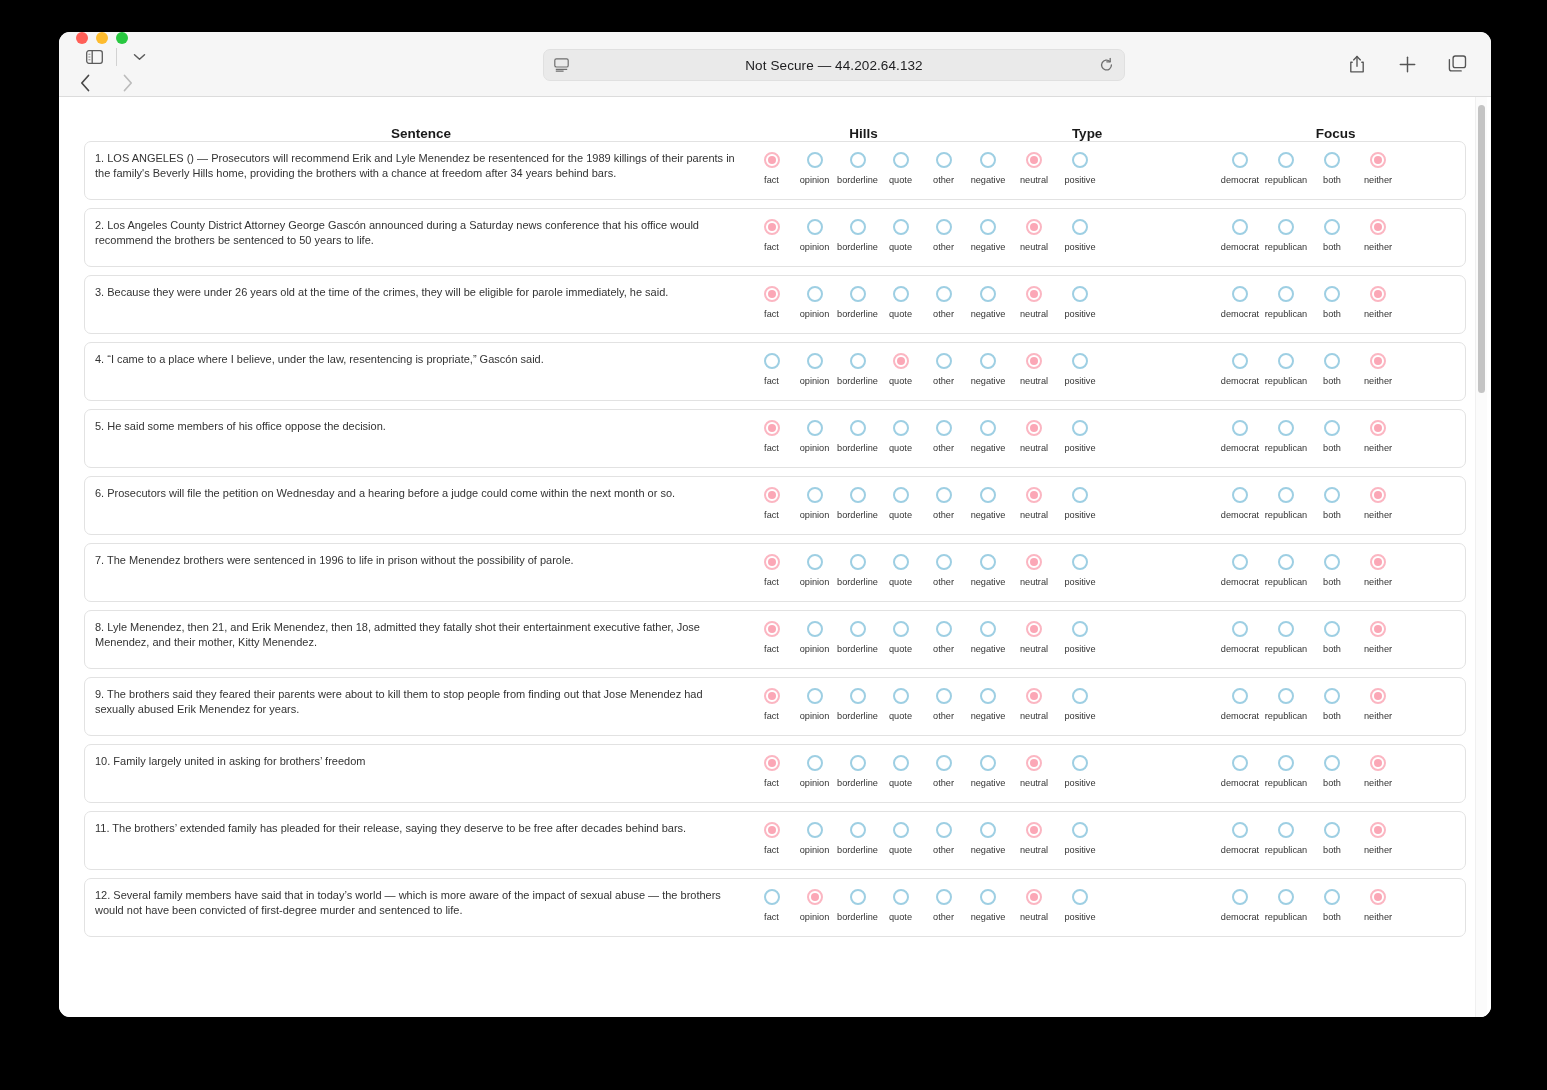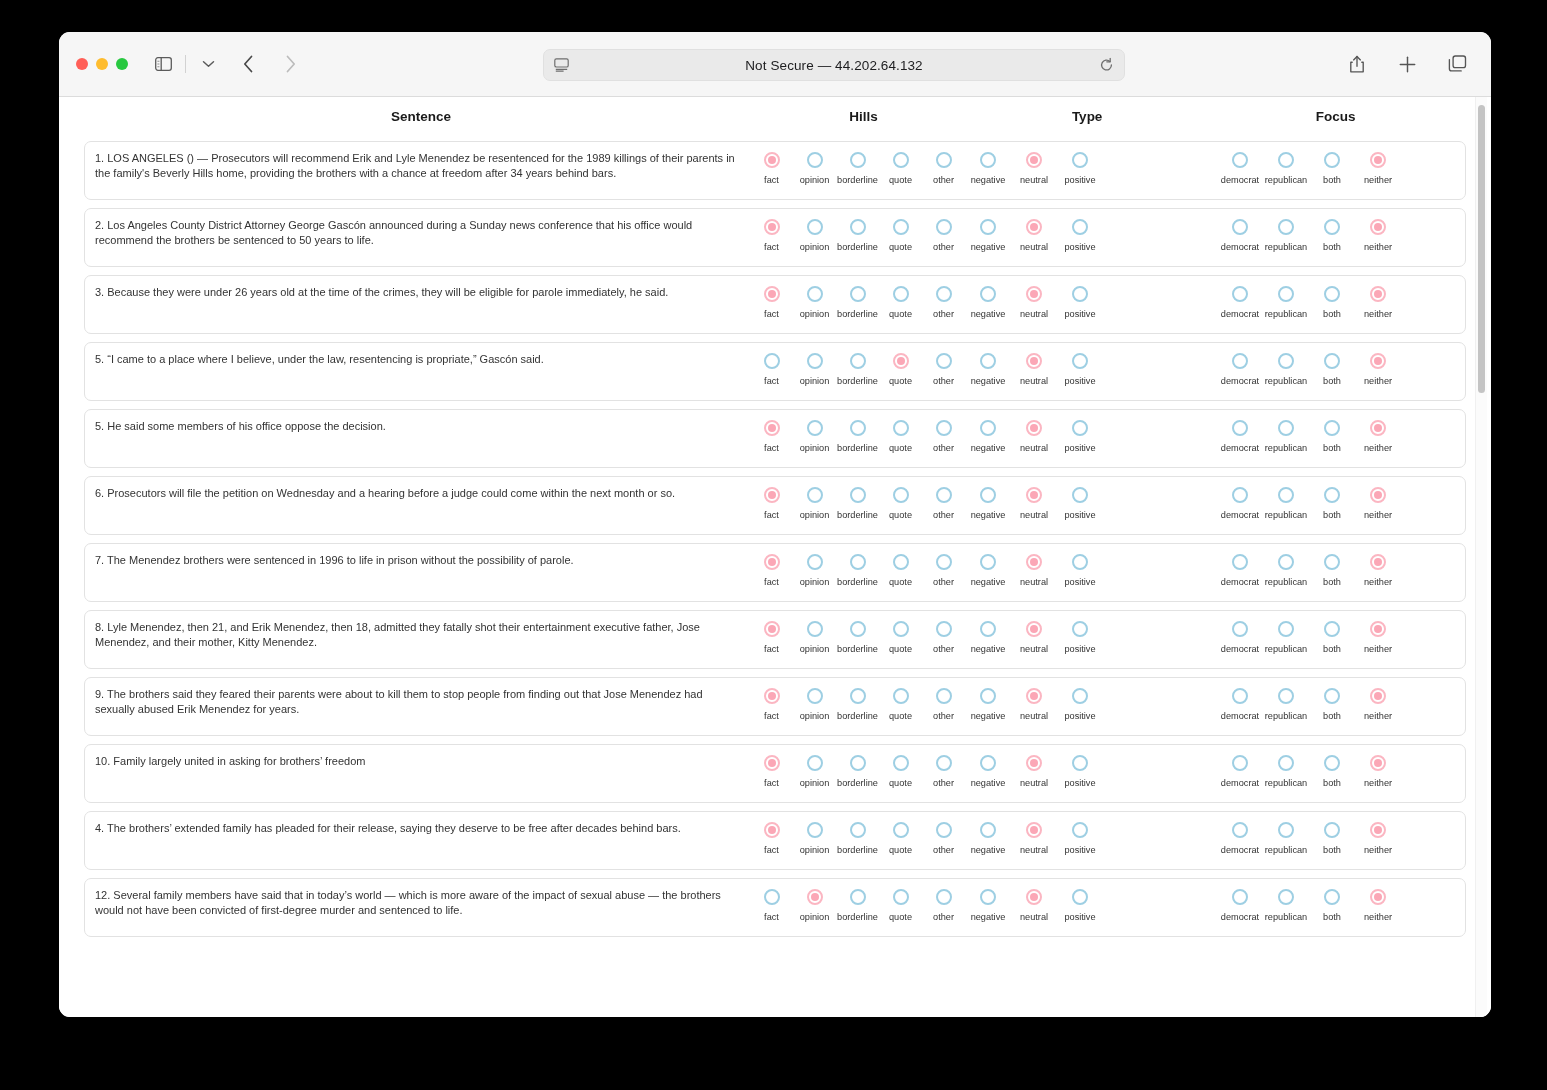--- a/index.html
+++ b/index.html
@@ -31,20 +31,21 @@
     background: #ffffff;
     box-shadow: 0 14px 44px rgba(0,0,0,0.55);
   }
 
   .titlebar {
     position: relative;
     height: 64px;
     background: #f6f6f6;
     border-bottom: 1px solid #dcdcdc;
     display: flex;
+    flex-direction: column;
   }
 
   .traffic {
     display: flex;
     align-items: center;
     gap: 8px;
     margin-left: 17px;
   }
   .dot { width: 12px; height: 12px; border-radius: 50%; }
   .dot.red    { background: #ff5f57; }
@@ -114,20 +115,21 @@
     overflow: hidden;
   }
 
   .content {
     position: relative;
     padding: 0 25px 0 25px;
   }
 
   .headers {
     display: flex;
+    align-items: flex-end;
     height: 44px;
     padding-top: 12px;
     box-sizing: border-box;
   }
   .hdr {
     font-size: 13.5px;
     font-weight: bold;
     color: #1a1a1a;
     text-align: center;
   }
@@ -387,21 +389,21 @@
                   </div>
                   <div class="opt">
                     <div class="radio sel"></div>
                     <div class="opt-label">neither</div>
                   </div>
                 </div>
               </div>
             </div>
             <div class="row">
               <div class="cell-sentence">
-                <div class="sent-text">2. Los Angeles County District Attorney George Gascón announced during a Sunday news conference that his office would recommend the brothers be sentenced to 50 years to life.</div>
+                <div class="sent-text">2. Los Angeles County District Attorney George Gascón announced during a Saturday news conference that his office would recommend the brothers be sentenced to 50 years to life.</div>
               </div>
               <div class="groups">
                 <div class="group g-type">
                   <div class="opt">
                     <div class="radio sel"></div>
                     <div class="opt-label">fact</div>
                   </div>
                   <div class="opt">
                     <div class="radio"></div>
                     <div class="opt-label">opinion</div>
@@ -509,21 +511,21 @@
                   </div>
                   <div class="opt">
                     <div class="radio sel"></div>
                     <div class="opt-label">neither</div>
                   </div>
                 </div>
               </div>
             </div>
             <div class="row">
               <div class="cell-sentence">
-                <div class="sent-text">5. “I came to a place where I believe, under the law, resentencing is propriate,” Gascón said.</div>
+                <div class="sent-text">4. “I came to a place where I believe, under the law, resentencing is propriate,” Gascón said.</div>
               </div>
               <div class="groups">
                 <div class="group g-type">
                   <div class="opt">
                     <div class="radio"></div>
                     <div class="opt-label">fact</div>
                   </div>
                   <div class="opt">
                     <div class="radio"></div>
                     <div class="opt-label">opinion</div>
@@ -936,21 +938,21 @@
                   </div>
                   <div class="opt">
                     <div class="radio sel"></div>
                     <div class="opt-label">neither</div>
                   </div>
                 </div>
               </div>
             </div>
             <div class="row">
               <div class="cell-sentence">
-                <div class="sent-text">4. The brothers’ extended family has pleaded for their release, saying they deserve to be free after decades behind bars.</div>
+                <div class="sent-text">11. The brothers’ extended family has pleaded for their release, saying they deserve to be free after decades behind bars.</div>
               </div>
               <div class="groups">
                 <div class="group g-type">
                   <div class="opt">
                     <div class="radio sel"></div>
                     <div class="opt-label">fact</div>
                   </div>
                   <div class="opt">
                     <div class="radio"></div>
                     <div class="opt-label">opinion</div>

